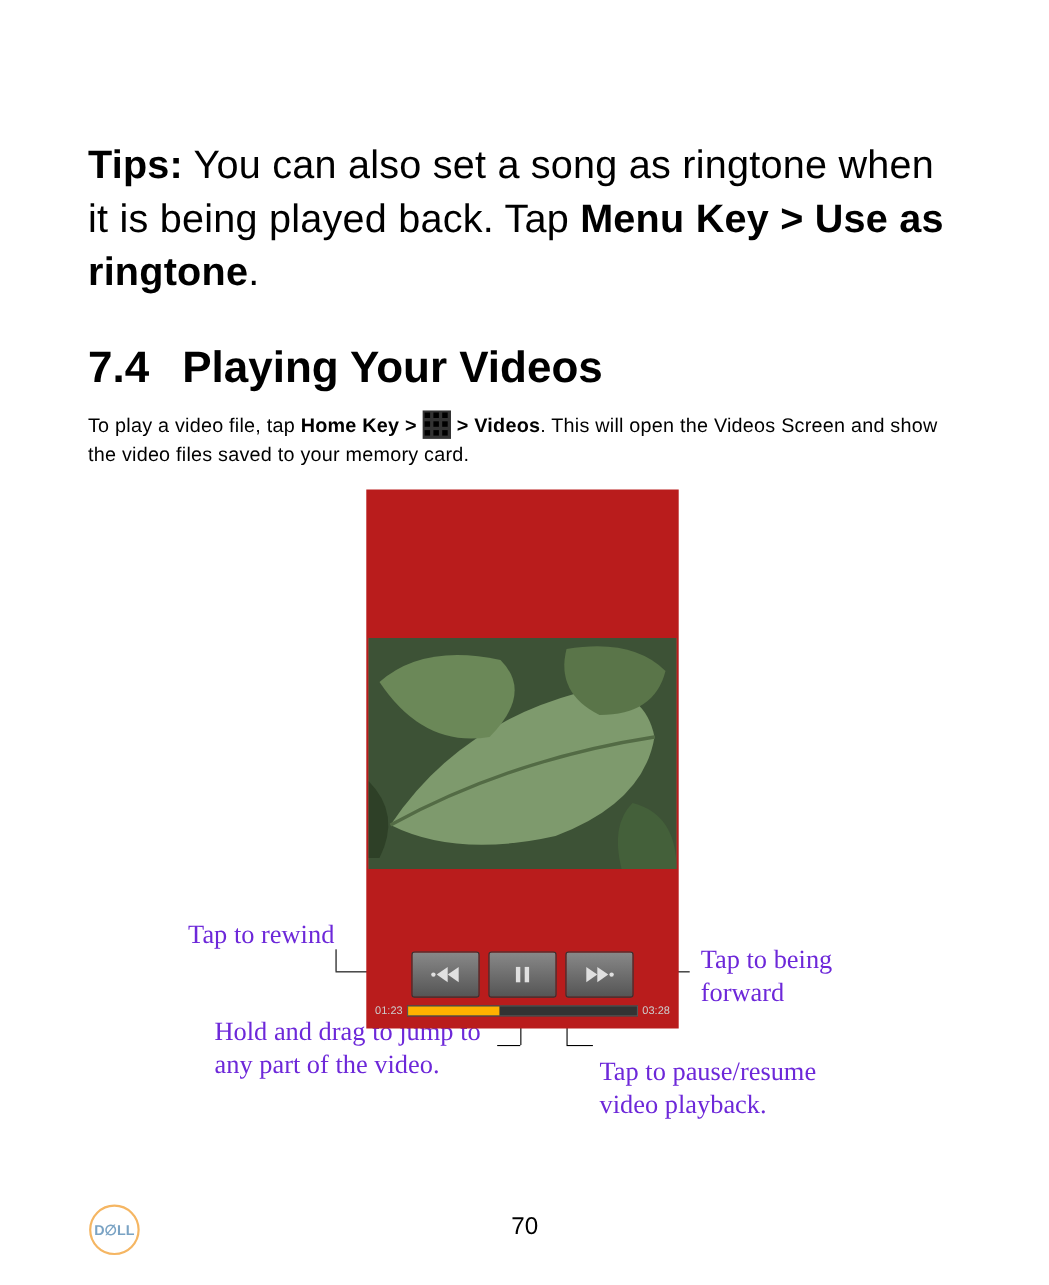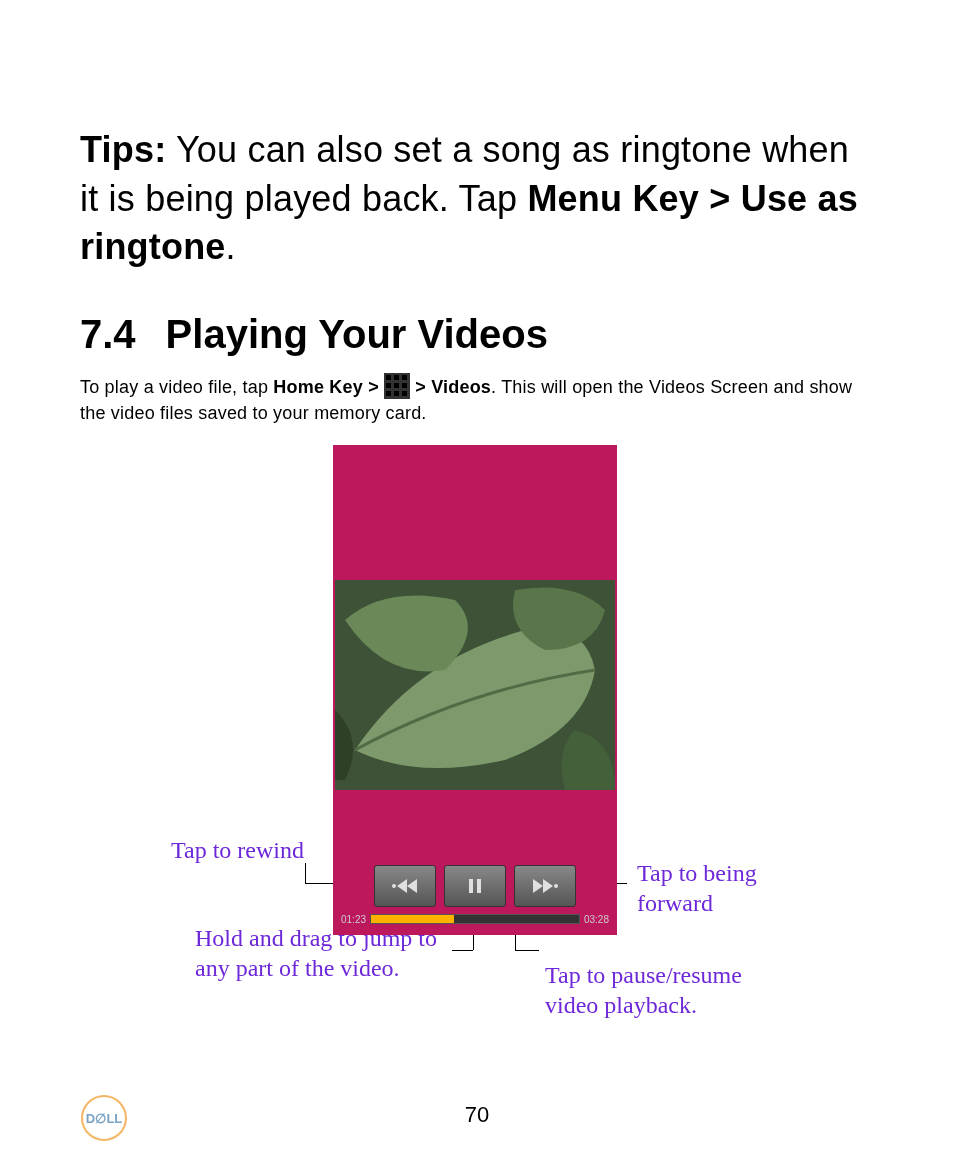--- a/index.html
+++ b/index.html
@@ -54,21 +54,21 @@
     width: 640px;
     margin: 20px auto 0 auto;
     height: 560px;
   }
   .phone-frame {
     position: absolute;
     left: 176px;
     top: 0;
     width: 284px;
     height: 490px;
-    background: #be185d;
+    background: #b91c1c;
   }
   .video-frame {
     position: absolute;
     top: 135px;
     left: 2px;
     width: 280px;
     height: 210px;
     background: #5b6d4a;
   }
   .leaf-svg { width: 100%; height: 100%; display: block; }

